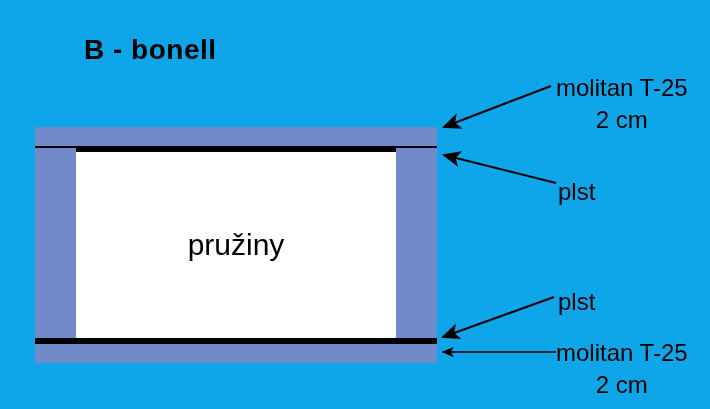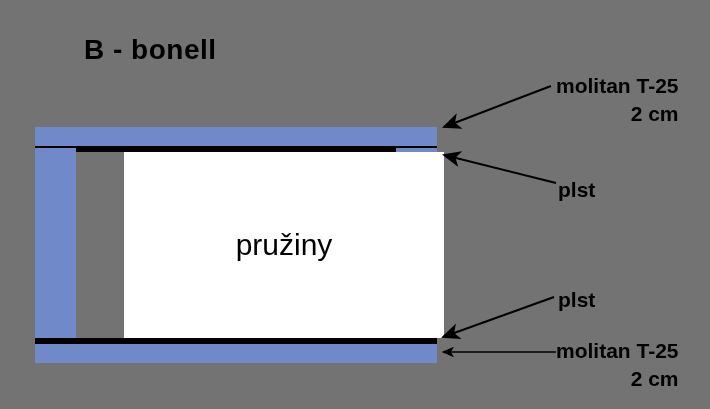--- a/index.html
+++ b/index.html
@@ -4,21 +4,21 @@
 <style>
   html, body {
     margin: 0;
     padding: 0;
     background: #ffffff;
   }
   #canvas {
     position: relative;
     width: 710px;
     height: 409px;
-    background: #737373;
+    background: #0ea5e9;
     overflow: hidden;
     font-family: "Liberation Sans", sans-serif;
   }
 
   
   #title {
     position: absolute;
     left: 84px;
     top: 34px;
     font-size: 28px;
@@ -71,39 +71,37 @@
     position: absolute;
     left: 41px;
     top: 25px;
     width: 320px;
     height: 186px;
     display: flex;
     flex-direction: column;
     align-items: center;
     justify-content: center;
     background: #ffffff;
-    margin-left: 48px;
   }
   #spring-core .core-line {
     font-size: 30px;
     color: #000000;
     line-height: 1.28;
     white-space: nowrap;
   }
 
   
   .callout {
     position: absolute;
-    font-size: 21px;
+    font-size: 24px;
     color: #000000;
     line-height: 1.35;
     white-space: nowrap;
-    font-weight: bold;
   }
-  .callout .sub { display: block; text-align: right; }
+  .callout .sub { display: block; text-align: center; }
 
   #label-top-molitan    { left: 556px; top: 72px;  }
   #label-top-plst       { left: 558px; top: 176px; }
   #label-bottom-plst    { left: 558px; top: 286px; }
   #label-bottom-molitan { left: 556px; top: 337px; }
 
   
   #leaders {
     position: absolute;
     left: 0;

